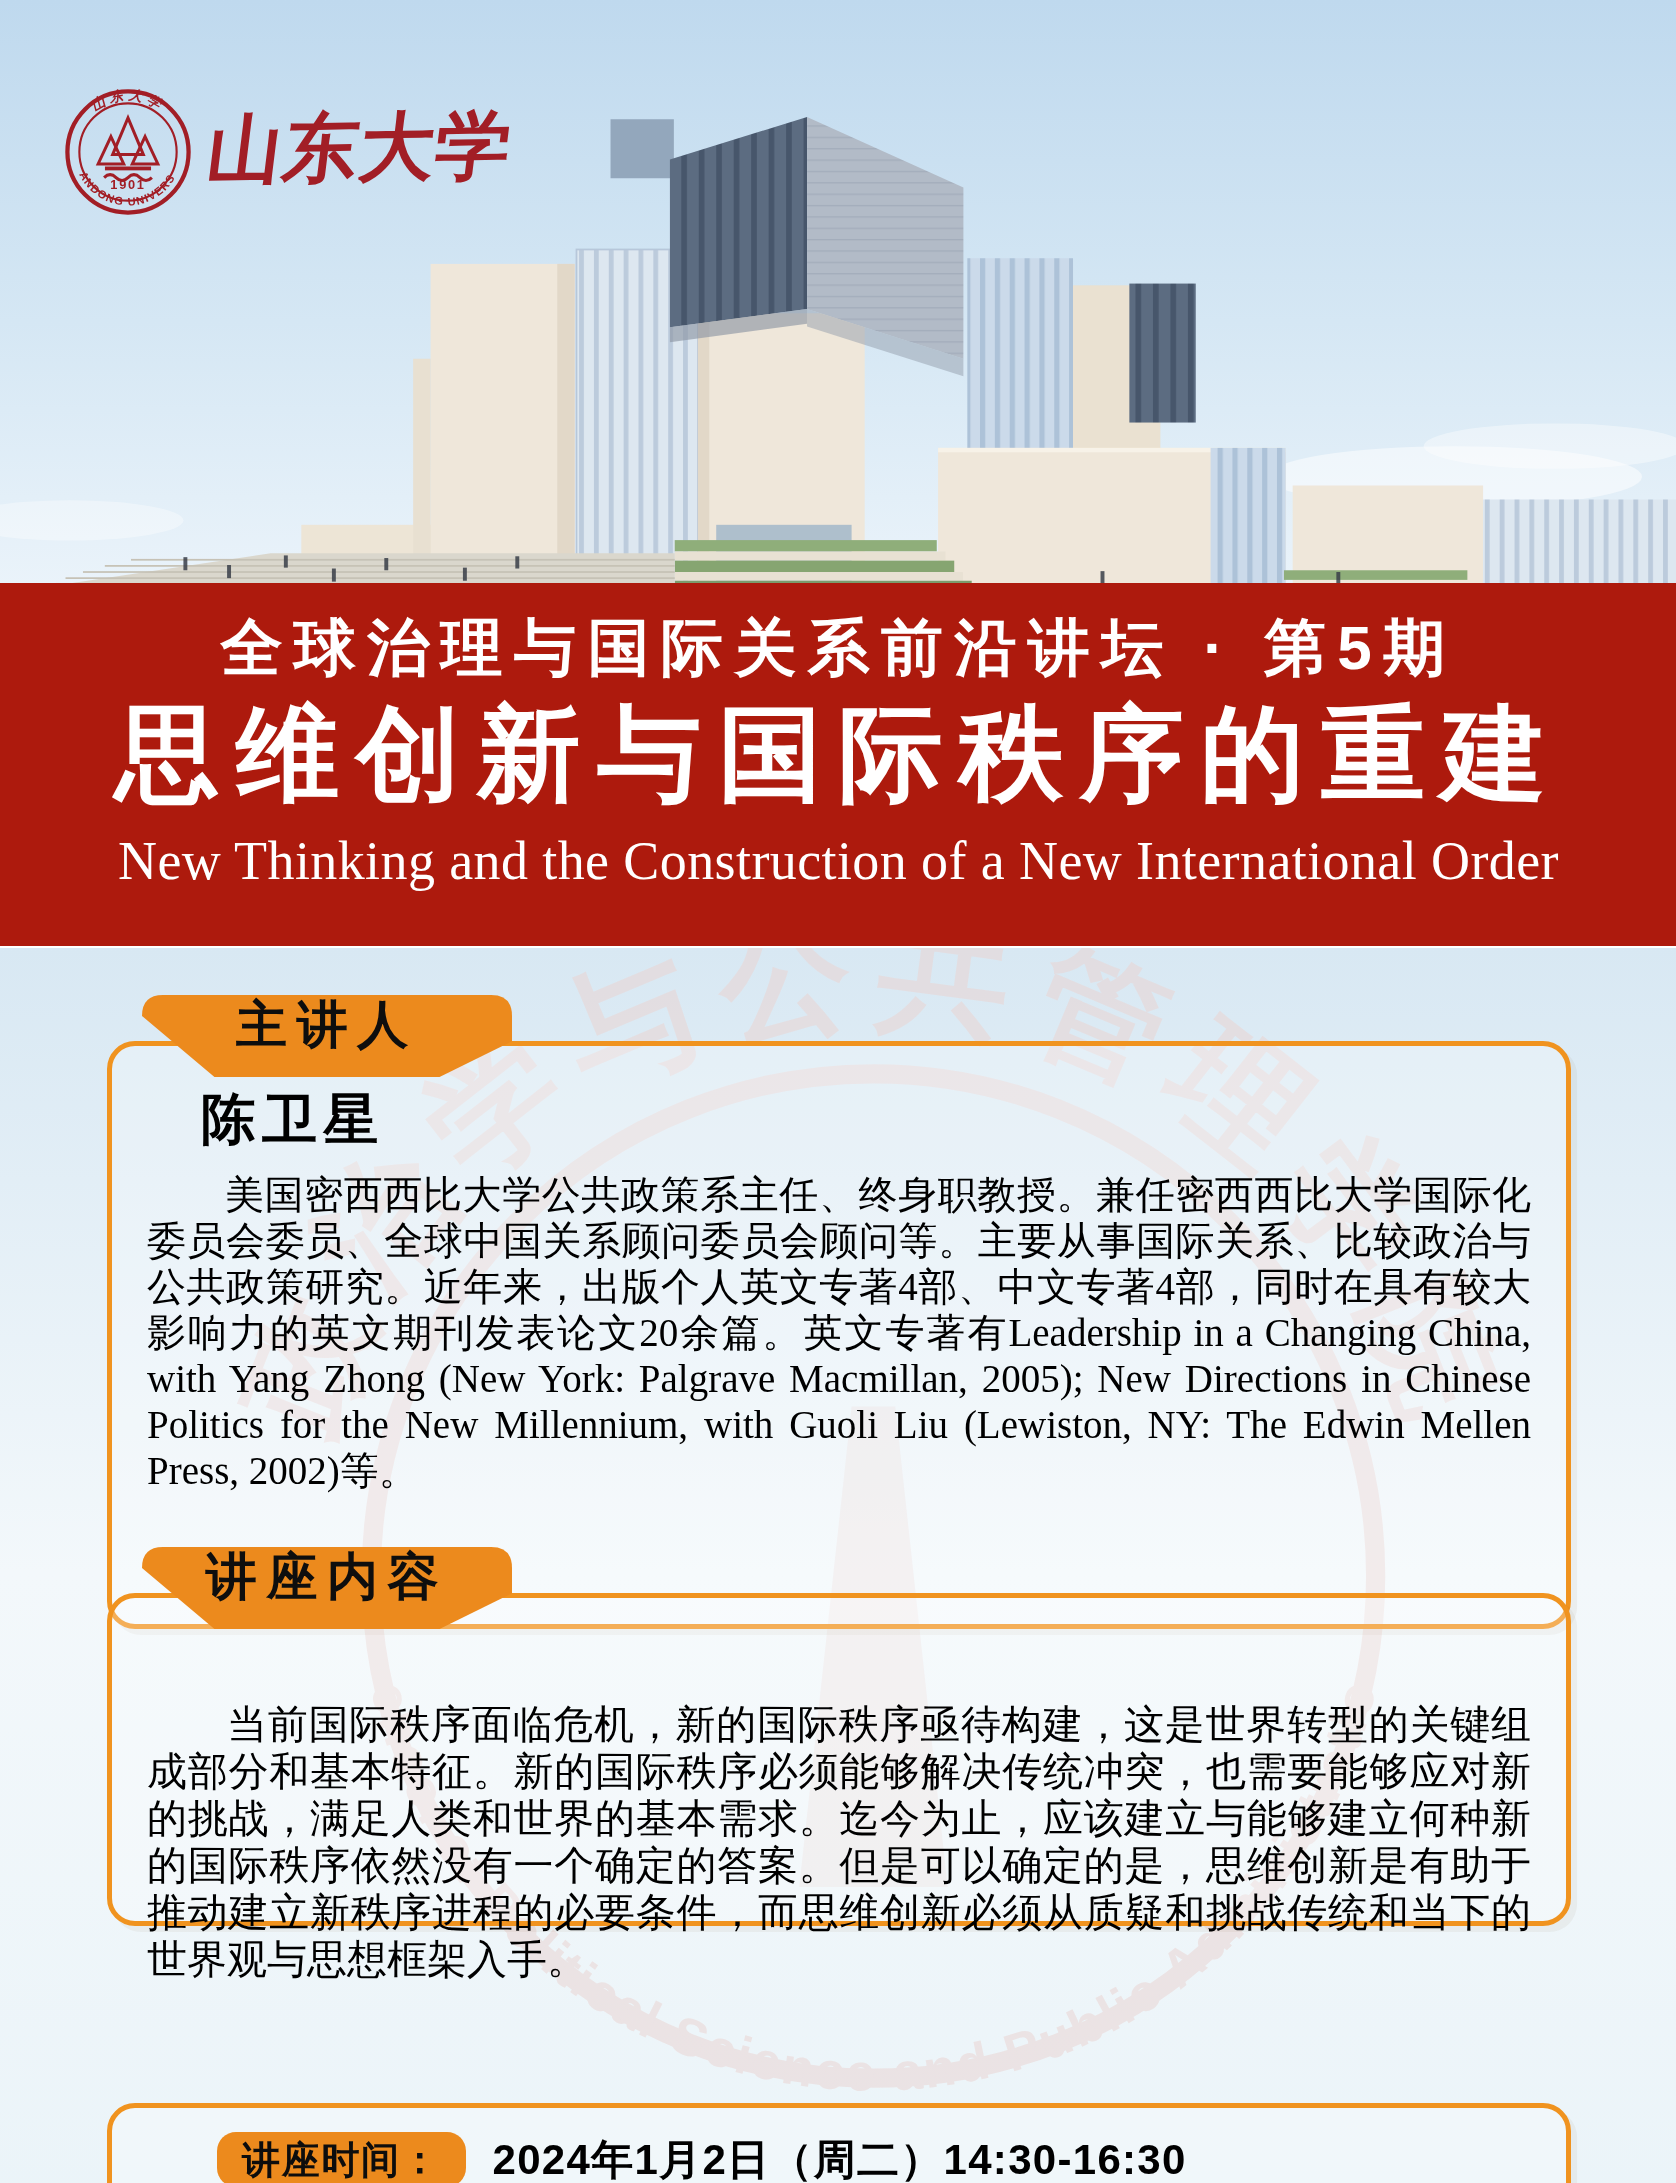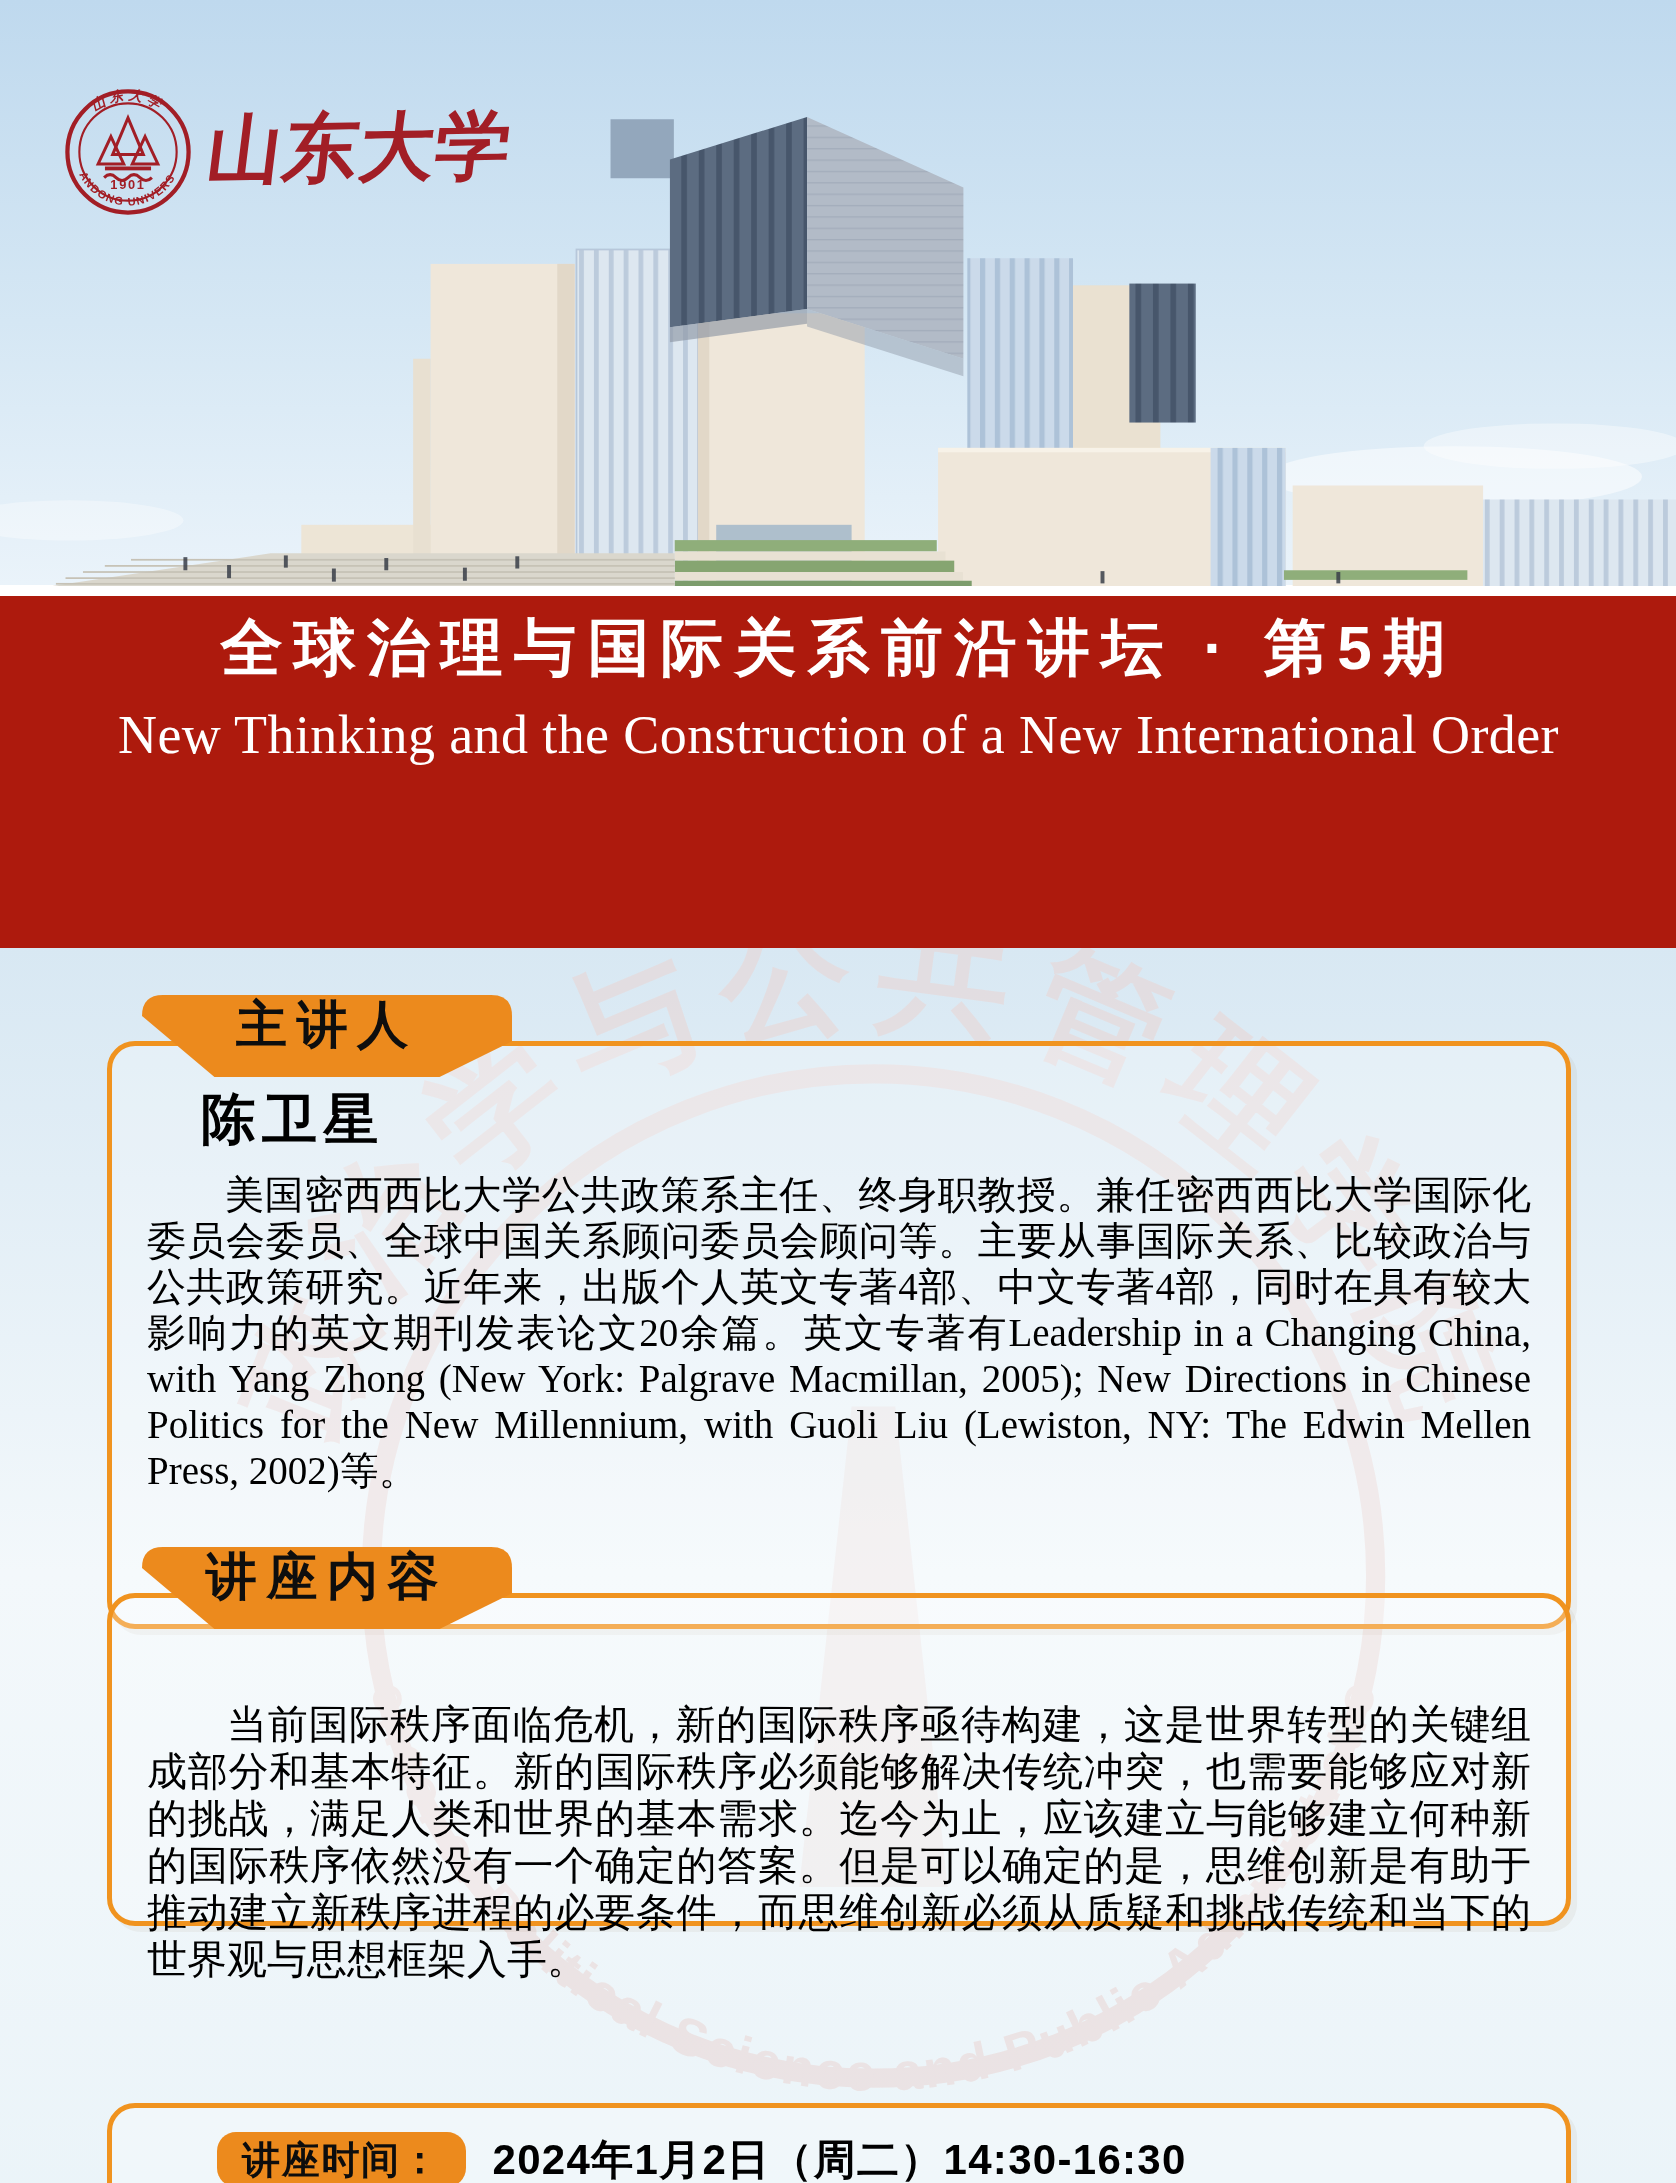--- a/index.html
+++ b/index.html
@@ -27,22 +27,22 @@
     background:linear-gradient(180deg,var(--sky-top) 0%,#D5E7F4 55%,var(--sky-bottom) 100%);}
   .building{position:absolute;left:0;top:114px;width:1677px;height:472px;display:block;}
   .logo{position:absolute;left:64px;top:86px;width:524px;height:140px;}
   .seal{position:absolute;left:0;top:1.7px;width:128px;height:128px;display:block;}
   .seal text{fill:var(--seal-red);font-family:"Liberation Sans",sans-serif;}
   .seal .ring{fill:none;stroke:var(--seal-red);}
   .wordmark{position:absolute;left:144px;top:15.7px;width:358px;font-size:75px;line-height:1.2;
     font-weight:900;color:var(--seal-red);letter-spacing:0.9px;transform:skewX(-8deg) rotate(-1deg);}
 
   
-  .banner{position:absolute;left:0;top:596px;width:1677px;height:363px;background:var(--red);
-    display:flex;flex-direction:column;align-items:center;justify-content:flex-start;padding-top:16px;color:#fff;text-align:center;}
+  .banner{position:absolute;left:0;top:583px;width:1677px;height:363px;background:var(--red);
+    display:flex;flex-direction:column;align-items:center;justify-content:flex-start;padding-top:29px;color:#fff;text-align:center;}
   .banner-series{font-size:62px;font-weight:700;letter-spacing:11.4px;line-height:1.15;}
   .banner-title{font-size:104px;font-weight:900;letter-spacing:16.6px;line-height:1.05;margin-top:16.6px;white-space:nowrap;}
   .banner-en{font-family:"Liberation Serif",serif;font-size:54px;font-weight:400;letter-spacing:0.4px;margin-top:21px;white-space:nowrap;}
 
   
   .body{position:absolute;left:0;top:948px;width:1677px;height:1387px;
     background:linear-gradient(180deg,var(--body-top) 0%,var(--body-mid) 45%,var(--body-bottom) 100%);}
   .watermark{position:absolute;left:0;top:0;width:1677px;height:1387px;display:block;}
 
   .box{position:absolute;left:107px;width:1464px;border:5.2px solid var(--orange-border);
@@ -181,20 +181,21 @@
           <path d="M-56,74 q14,-14 28,0 t28,0 t28,0 t28,0"></path>
         </g>
         <text x="150" y="236" text-anchor="middle" font-size="30" font-weight="700" letter-spacing="4">1901</text>
       </svg>
       <div class="wordmark">山东大学</div>
     </div>
   </div>
 
   <div class="banner">
     <div class="banner-series">全球治理与国际关系前沿讲坛 · 第5期</div>
+    <div class="banner-title">思维创新与国际秩序的重建</div>
     <div class="banner-en">New Thinking and the Construction of a New International Order</div>
   </div>
 
   <div class="body">
 
     <svg class="watermark" viewBox="0 0 3840 3176" aria-hidden="true">
       <defs>
         <path id="wmTop" d="M 748,1172 A 1280 1280 0 0 1 3252,1172"></path>
         <path id="wmBottom" d="M 846,1683 A 1180 1180 0 0 0 3154,1683"></path>
       </defs>

